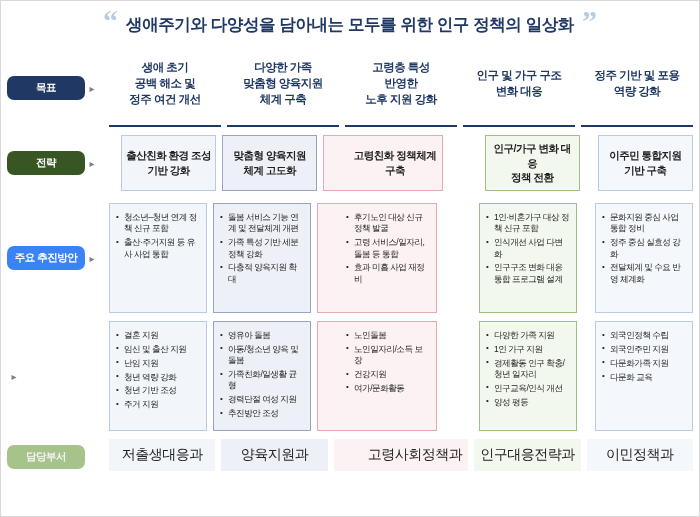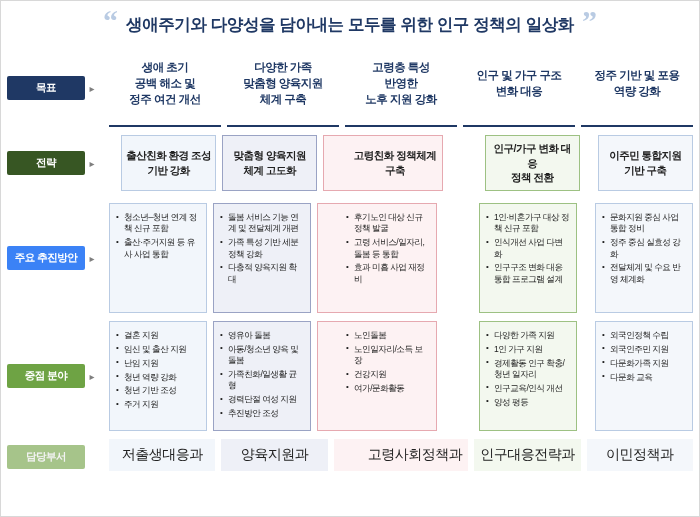--- a/index.html
+++ b/index.html
@@ -70,21 +70,21 @@
     box-sizing: border-box;
   }
   .row-label {
     width: 78px;
     text-align: center;
     color: #ffffff;
     font-size: 10.5px;
     font-weight: bold;
     letter-spacing: -0.5px;
     padding: 5px 6px;
-    border-radius: 2px;
+    border-radius: 7px;
     box-sizing: border-box;
   }
   .arrow {
     width: 14px;
     flex: 0 0 14px;
     display: flex;
     align-items: center;
     justify-content: center;
     color: #7f7f7f;
     font-size: 10px;
@@ -289,21 +289,20 @@
               <li>문화지원 중심 사업 통합 정비</li>
               <li>정주 중심 실효성 강화</li>
               <li>전달체계 및 수요 반영 체계화</li>
             </ul>
         </div>
       </div>
     </div>
 
     <div class="row row-focus">
       <div class="label-col">
-        <div class="row-label">중점 분야</div>
         <div class="arrow">▸</div>
       </div>
       <div class="cells">
         <div class="cell list-cell tint-1 bd-1">
           <ul>
               <li>결혼 지원</li>
               <li>임신 및 출산 지원</li>
               <li>난임 지원</li>
               <li>청년 역량 강화</li>
               <li>청년 기반 조성</li>

